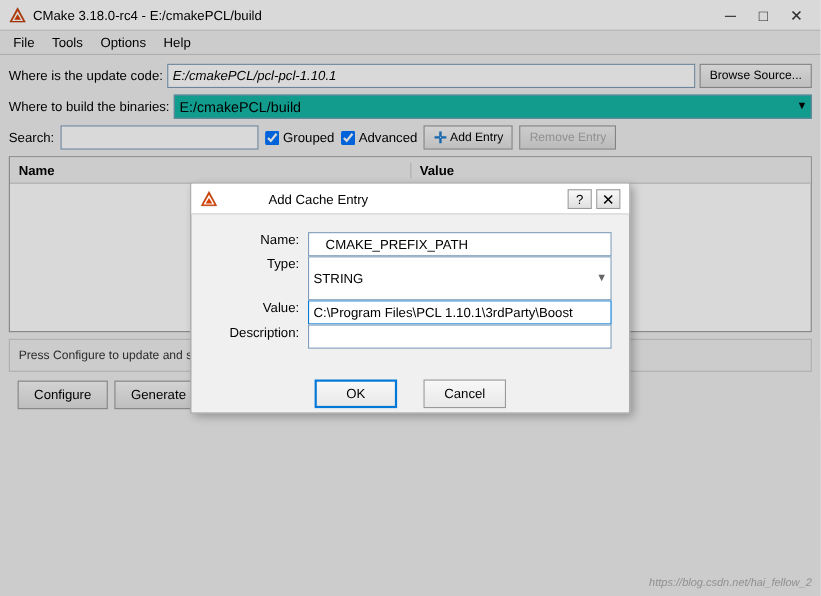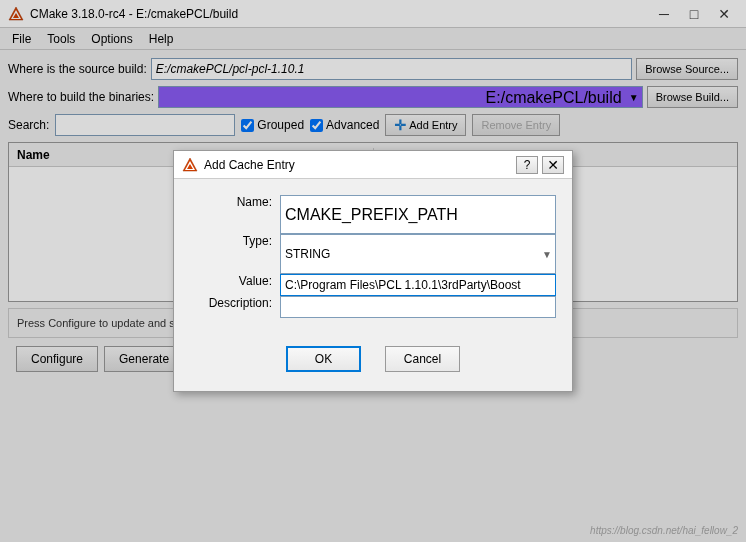--- a/index.html
+++ b/index.html
@@ -260,20 +260,21 @@
       box-shadow: 3px 3px 8px rgba(0,0,0,0.3);
       width: 400px;
     }
     .dialog-title-bar {
       background: #fff;
       border-bottom: 1px solid #ccc;
       display: flex;
       align-items: center;
       height: 28px;
       padding: 0 8px;
+      gap: 40px;
     }
     .dialog-title-icon {
       width: 16px;
       height: 16px;
       margin-right: 6px;
     }
     .dialog-title-text {
       flex: 1;
       font-size: 12px;
       color: #000;
@@ -314,25 +315,25 @@
     }
     .dialog-row-label {
       width: 90px;
       font-size: 12px;
       color: #000;
       text-align: right;
       padding-right: 8px;
     }
     .dialog-row-input {
       flex: 1;
-      height: 39px;
+      height: 22px;
       border: 1px solid #7f9db9;
       background: #fff;
-      padding: 0 4px;
-      font-size: 16px;
+      padding: 0 15px;
+      font-size: 12px;
       outline: none;
     }
     .dialog-select-wrapper {
       flex: 1;
       position: relative;
     }
     .dialog-select {
       width: 100%;
       height: 40px;
       border: 1px solid #7f9db9;
@@ -368,21 +369,21 @@
       background: #fff;
       padding: 0 4px;
       font-size: 12px;
       outline: none;
     }
 
     .dialog-footer {
       display: flex;
       justify-content: center;
       gap: 24px;
-      padding: 12px 16px 19px;
+      padding: 12px 16px 4px;
     }
     .dialog-ok-btn {
       width: 75px;
       height: 26px;
       border: 2px solid #0078d7;
       background: linear-gradient(to bottom, #f8f8f8, #e8e8e8);
       cursor: pointer;
       font-size: 12px;
     }
     .dialog-cancel-btn {
@@ -403,26 +404,25 @@
     
     .build-path-wrapper {
       flex: 1;
       position: relative;
       margin-right: 0;
     }
     .build-path-select {
       width: 100%;
       height: 22px;
       border: 1px solid #7f9db9;
-      background: #8b5cf6;
+      background: #14b8a6;
       padding: 0 20px 0 4px;
-      font-size: 16px;
+      font-size: 13px;
       appearance: none;
       outline: none;
-      text-align: right;
     }
     .build-path-arrow {
       position: absolute;
       right: 4px;
       top: 50%;
       transform: translateY(-50%);
       pointer-events: none;
       font-size: 10px;
     }
   </style>
@@ -448,34 +448,33 @@
 <div class="menu-bar">
   <span class="menu-item">File</span>
   <span class="menu-item">Tools</span>
   <span class="menu-item">Options</span>
   <span class="menu-item">Help</span>
 </div>
 
 <div class="main">
 
   <div class="form-row">
-    <span class="form-label">Where is the source build:</span>
+    <span class="form-label">Where is the update code:</span>
     <input class="form-input" type="text" value="E:/cmakePCL/pcl-pcl-1.10.1" style="">
     <button class="browse-btn">Browse Source...</button>
   </div>
 
   <div class="form-row">
     <span class="form-label">Where to build the binaries:</span>
     <div class="build-path-wrapper">
       <select class="build-path-select">
         <option>E:/cmakePCL/build</option>
       </select>
       <span class="build-path-arrow">▼</span>
     </div>
-    <button class="browse-btn">Browse Build...</button>
   </div>
 
   <div class="search-row">
     <span class="search-label">Search:</span>
     <input class="search-input" type="text" style="">
     <label class="checkbox-label">
       <input type="checkbox" checked="" style="">
       <span>Grouped</span>
     </label>
     <label class="checkbox-label">

